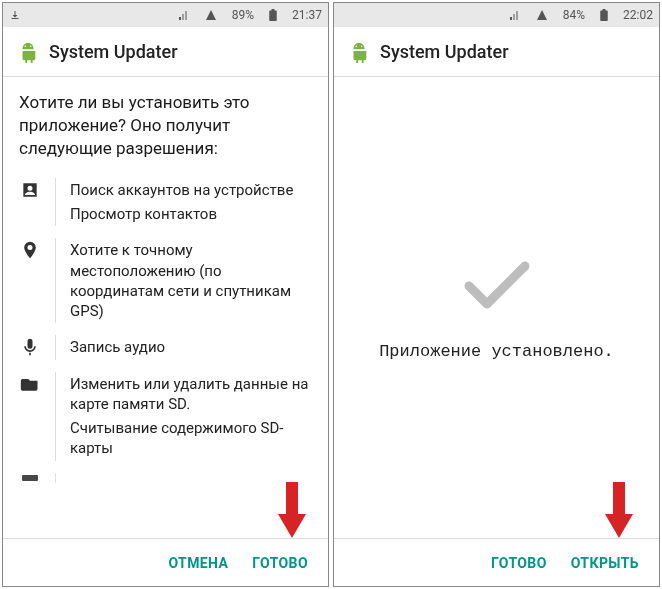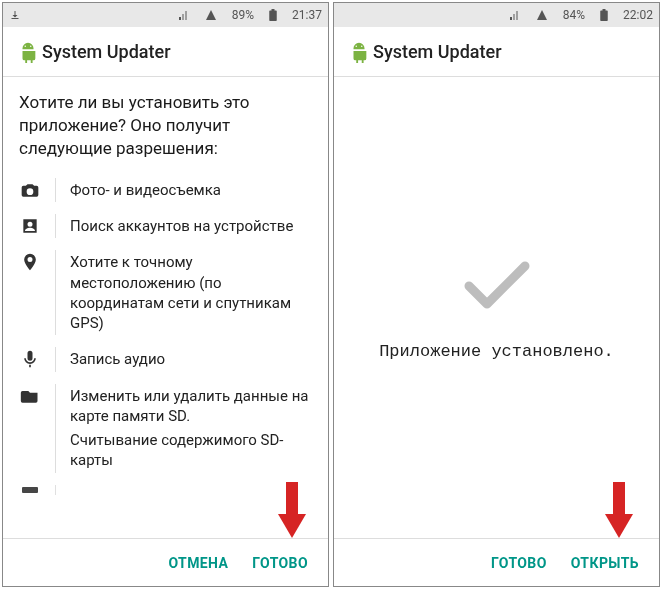--- a/index.html
+++ b/index.html
@@ -34,21 +34,21 @@
   }
   .status-left { display:flex; gap:4px; align-items:center; }
   .status-right { display:flex; gap:15px; align-items:center; }
   .status-icon svg { display:block; }
   .app-header {
     height: 50px;
     background: #fff;
     display: flex;
     align-items: center;
     padding: 0 14px;
-    gap: 3px;
+    gap: 10px;
     border-bottom: 1px solid #ddd;
   }
   .app-header .title {
     font-size: 18px;
     font-weight: 500;
     color: #222;
   }
   .app-icon svg { display:block; }
   .content {
     flex: 1;
@@ -171,41 +171,31 @@
           <path d="M6 8a6 6 0 0112 0v1H6V8zm-2 3h16v8a2 2 0 01-2 2h-1v3h-2v-3h-4v3H9v-3H8a2 2 0 01-2-2v-8zM9 5a.8.8 0 100 1.6.8.8 0 000-1.6zm6 0a.8.8 0 100 1.6.8.8 0 000-1.6z"></path>
         </svg>
     </span>
     <span class="title">System Updater</span>
   </div>
 
   <div class="content">
     <div class="prompt">Хотите ли вы установить это приложение? Оно получит следующие разрешения:</div>
     <div class="perm-list">
 
-      <div class="perm-row">
-        <span class="perm-icon">
-          <svg width="20" height="20" viewBox="0 0 24 24" fill="#333">
-              <path d="M4 7h3l2-2h6l2 2h3a2 2 0 012 2v9a2 2 0 01-2 2H4a2 2 0 01-2-2V9a2 2 0 012-2zm8 3a4 4 0 100 8 4 4 0 000-8z"></path>
-            </svg>
-        </span>
-        <span class="perm-sep"></span>
-        <div class="perm-texts">
-            <div>Фото- и видеосъемка</div>
-          </div>
-      </div>
 
       <div class="perm-row">
         <span class="perm-icon">
           <svg width="20" height="20" viewBox="0 0 24 24" fill="#333">
               <path d="M4 4h16v16H4V4zm8 3a3 3 0 100 6 3 3 0 000-6zm-6 11h12c0-2.5-3-4-6-4s-6 1.5-6 4z"></path>
             </svg>
         </span>
         <span class="perm-sep"></span>
         <div class="perm-texts">
           <div>Поиск аккаунтов на устройстве</div>
+          <div>Просмотр контактов</div>
         </div>
       </div>
 
       <div class="perm-row">
         <span class="perm-icon">
           <svg width="20" height="20" viewBox="0 0 24 24" fill="#333">
               <path d="M12 2a7 7 0 017 7c0 5-7 13-7 13S5 14 5 9a7 7 0 017-7zm0 4a3 3 0 100 6 3 3 0 000-6z"></path>
             </svg>
         </span>
         <span class="perm-sep"></span>

